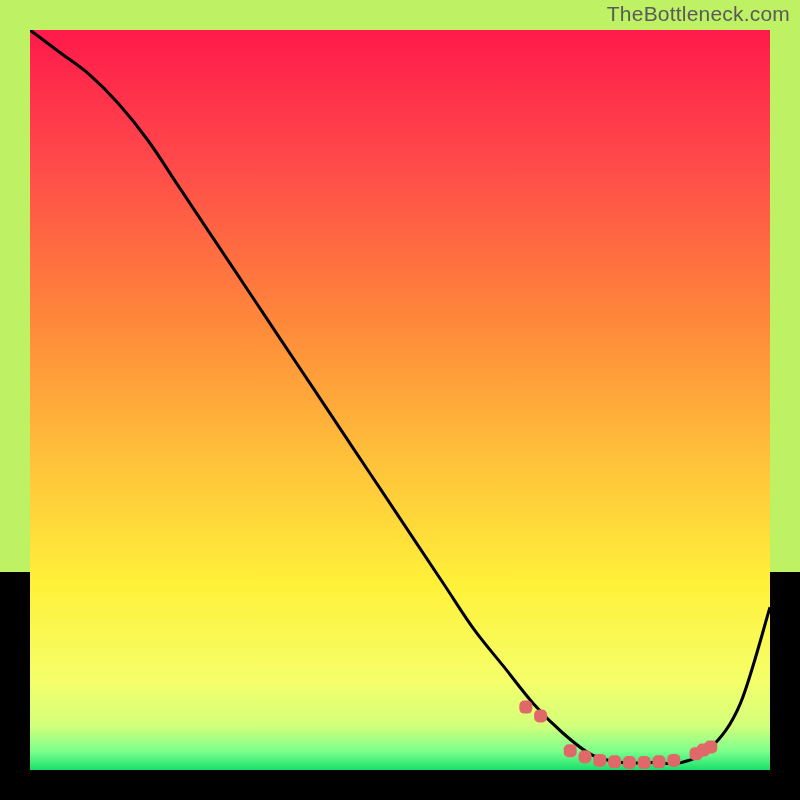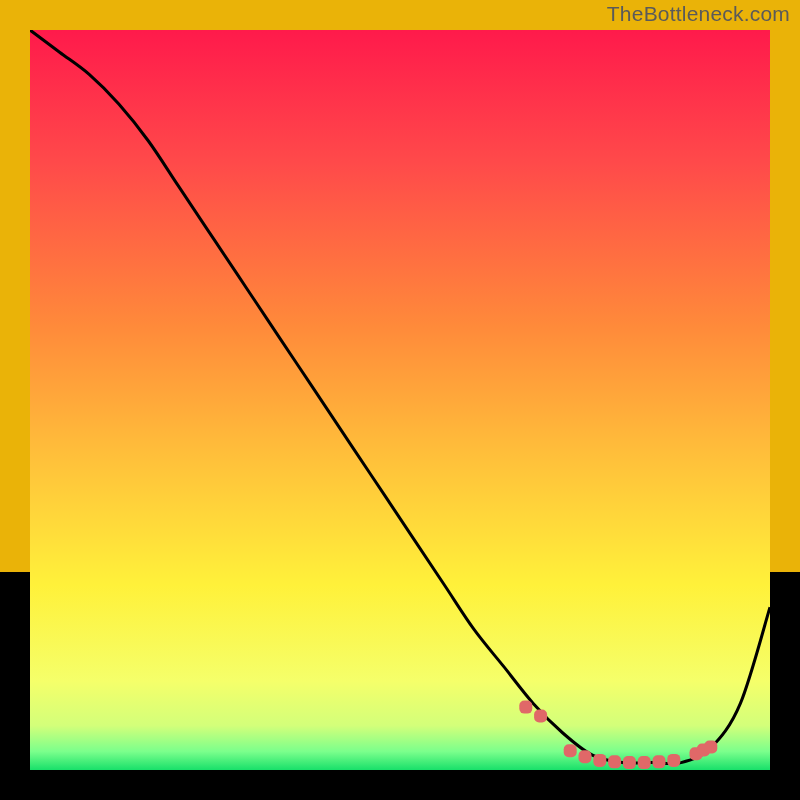--- a/index.html
+++ b/index.html
@@ -7,21 +7,21 @@
     padding: 0;
     background: #000;
     width: 800px;
     height: 800px;
     overflow: hidden;
     font-family: Arial, Helvetica, sans-serif;
   }
   .outer {
     width: 800px;
     height: 572px;
-    background: #eab308;
+    background: #bef264;
     position: relative;
   }
   .watermark {
     position: absolute;
     top: 2px;
     right: 10px;
     color: #5a5a5a;
     font-size: 21px;
     font-weight: 500;
     letter-spacing: 0.2px;

